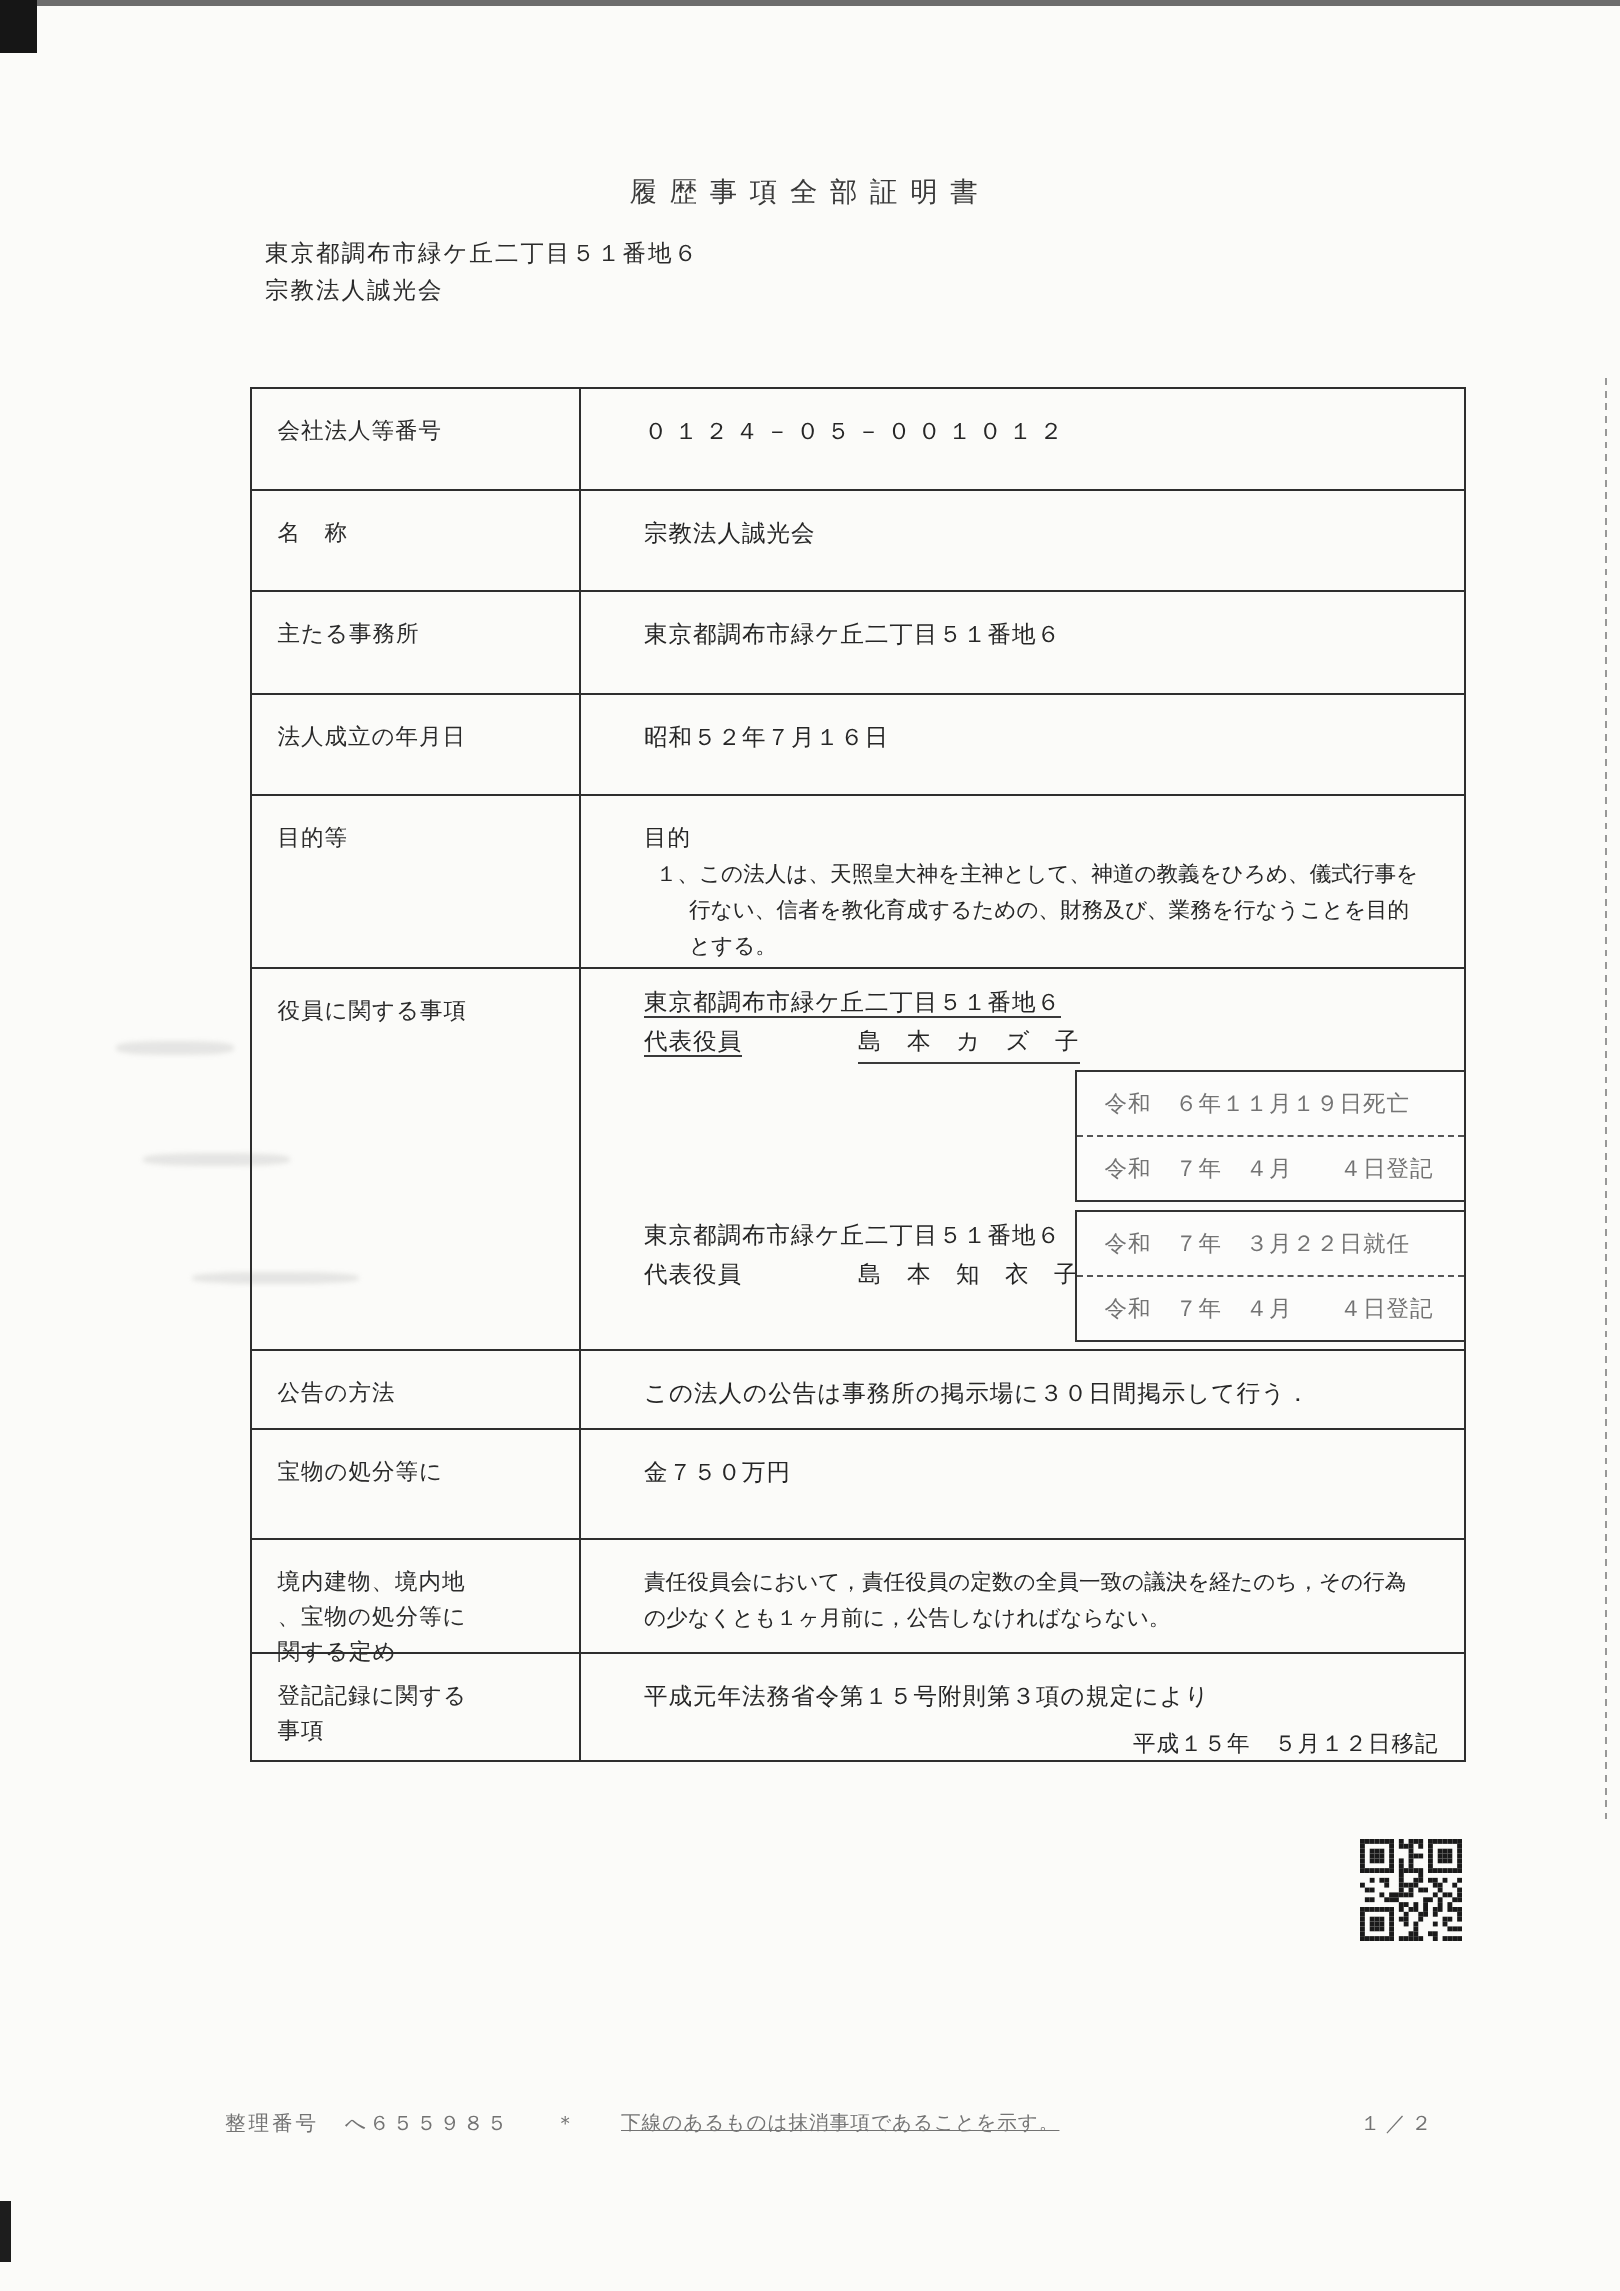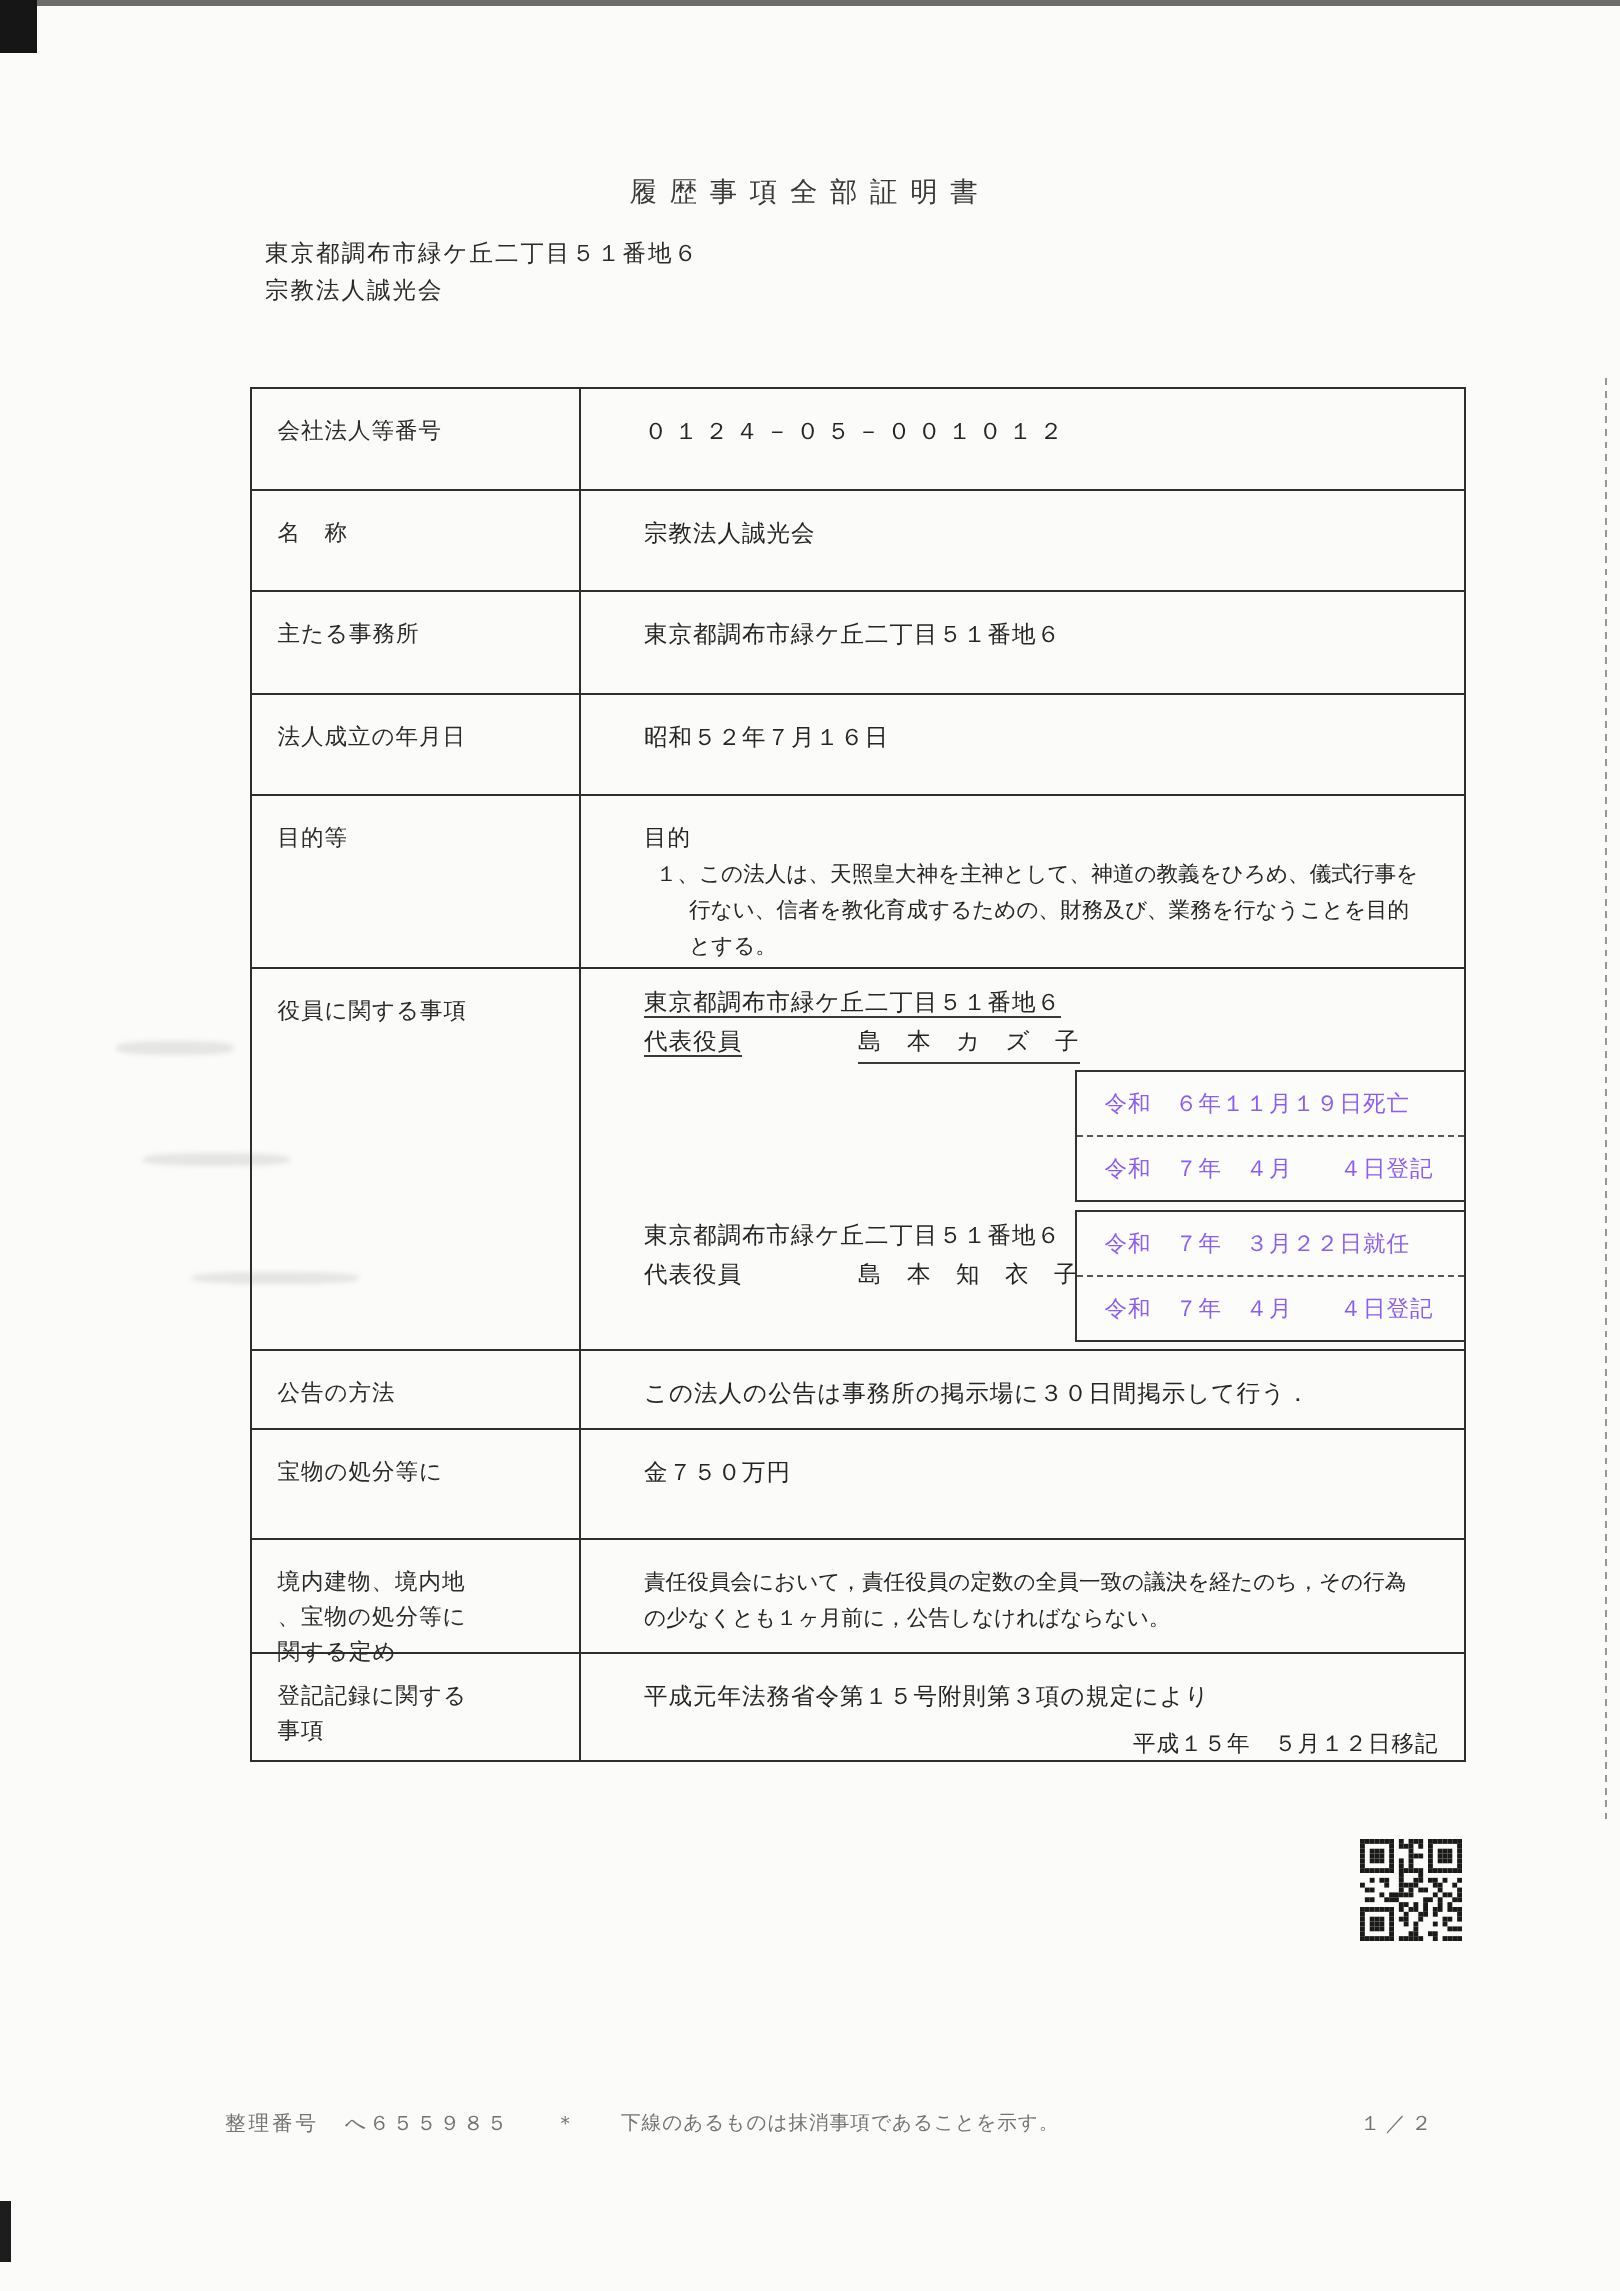--- a/index.html
+++ b/index.html
@@ -49,36 +49,36 @@
   
   .officers-cell { padding:0; }
   .officer-entry { position:absolute; left:63px; font-size:23.5px; line-height:39px; letter-spacing:1px; white-space:nowrap; }
   .e1 { top:13.7px; } .e2 { top:247px; }
   .u { border-bottom:2px solid #3a3a3a; padding-bottom:1px; }
   .name-gap { display:inline-block; margin-left:116px; }
   .date-box { position:absolute; right:0; width:389px; box-sizing:border-box;
     border:2px solid #333; border-right:none; background:rgba(255,255,255,.35); }
   .db1 { top:101px; } .db2 { top:241px; }
   .d-line { height:63px; display:flex; align-items:center; padding-left:27.4px;
-    font-size:22.5px; letter-spacing:1px; white-space:nowrap; color:#8b5cf6; }
+    font-size:22.5px; letter-spacing:1px; white-space:nowrap; color:#737373; }
   .d-line + .d-line { border-top:2px dashed #555; }
 
   
   .v-line { font-size:21.6px; line-height:36px; letter-spacing:0; white-space:nowrap; }
   .lbl-line { display:block; }
   .rr-date { text-align:right; padding-right:5.9px; margin-top:10px; font-size:22.5px; letter-spacing:1px; }
 
   
   .footer { position:absolute; top:2109px; left:0; width:1620px; height:39px;
     font-size:20.6px; color:#737373; }
   .footer span { position:absolute; white-space:nowrap; }
   .f-ref-label { left:225px; letter-spacing:2.9px; }
   .f-ref-num { left:345px; letter-spacing:2.9px; }
   .f-mark { left:555px; }
-  .f-note { left:621px; font-size:19.6px; letter-spacing:1px; }
+  .f-note { left:621px; font-size:19.6px; letter-spacing:1px;text-decoration:underline; }
   .f-page { left:1360px; letter-spacing:4.9px; }
 
   
   .qr { position:absolute; left:1360px; top:1839px; width:102px; height:102px; }
   .qr rect { fill:#1a1a1a; }
 </style>
 </head>
 <body>
 
 <div class="page">

